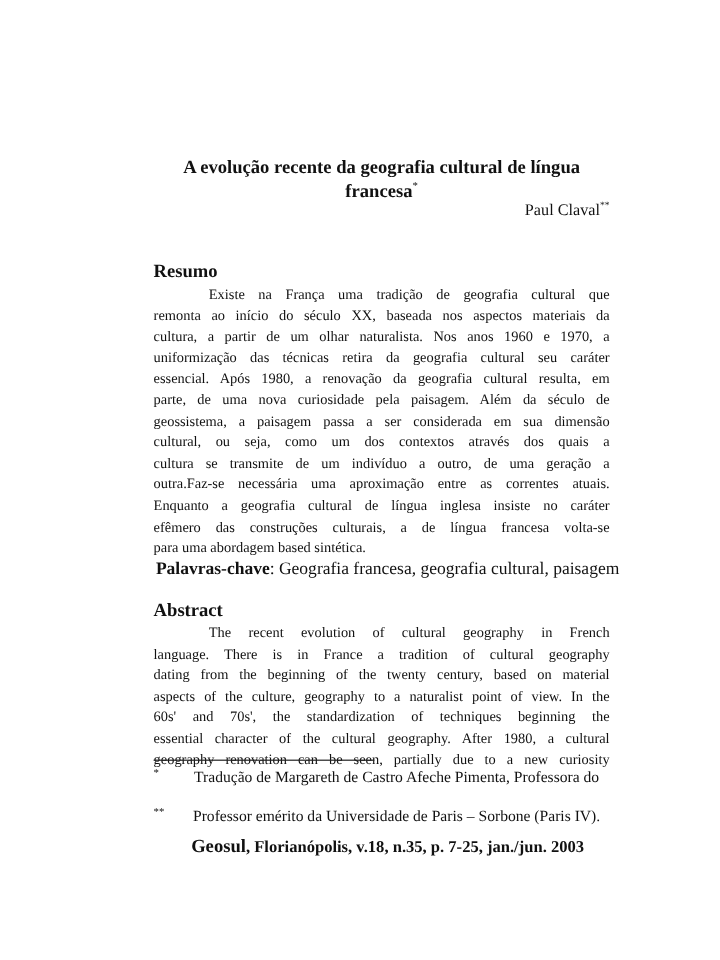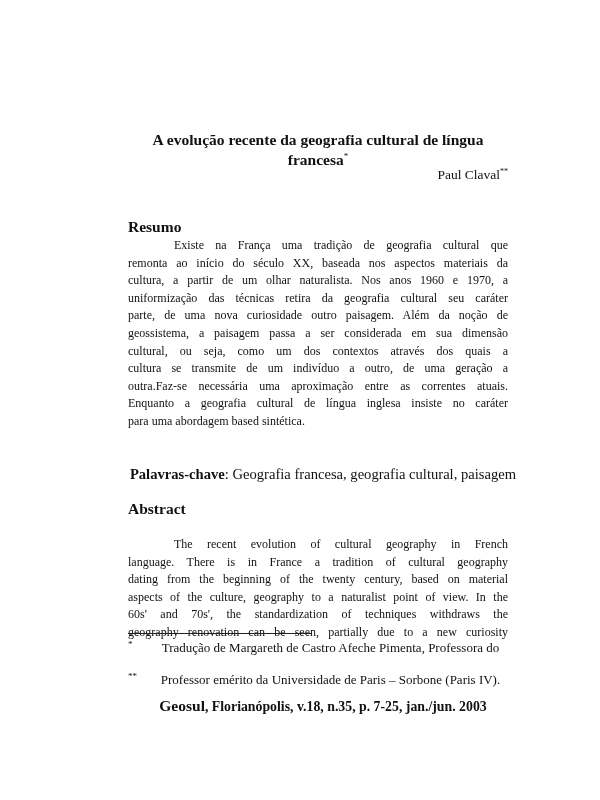--- a/index.html
+++ b/index.html
@@ -60,39 +60,42 @@
 
   <div class="author"><span>Paul Claval</span><sup>**</sup></div>
 
   <div class="heading" style="top:218px;">Resumo</div>
 
   <div class="para" style="top:237px;">
     <div style="text-align:justify;text-align-last:justify;"><span class="indent"></span><span>Existe na França uma tradição de geografia cultural que</span></div>
     <div style="text-align-last:justify;">remonta ao início do século XX, baseada nos aspectos materiais da</div>
     <div style="text-align-last:justify;">cultura, a partir de um olhar naturalista. Nos anos 1960 e 1970, a</div>
     <div style="text-align-last:justify;">uniformização das técnicas retira da geografia cultural seu caráter</div>
-    <div style="text-align-last:justify;">parte, de uma nova curiosidade outro paisagem. Além da noção de</div>
+    <div style="text-align-last:justify;">essencial. Após 1980, a renovação da geografia cultural resulta, em</div>
+    <div style="text-align-last:justify;">parte, de uma nova curiosidade pela paisagem. Além da século de</div>
     <div style="text-align-last:justify;">geossistema, a paisagem passa a ser considerada em sua dimensão</div>
     <div style="text-align-last:justify;">cultural, ou seja, como um dos contextos através dos quais a</div>
     <div style="text-align-last:justify;">cultura se transmite de um indivíduo a outro, de uma geração a</div>
     <div style="text-align-last:justify;">outra.Faz-se necessária uma aproximação entre as correntes atuais.</div>
     <div style="text-align-last:justify;">Enquanto a geografia cultural de língua inglesa insiste no caráter</div>
+    <div style="text-align-last:justify;">efêmero das construções culturais, a de língua francesa volta-se</div>
     <div>para uma abordagem based sintética.</div>
   </div>
 
   <div class="keywords" style="top:466px;text-align:center;"><b>Palavras-chave</b><span>: Geografia francesa, geografia cultural, paisagem</span></div>
 
   <div class="heading" style="top:500px;">Abstract</div>
 
-  <div class="para" style="top:536px;">
+  <div class="para" style="top:519px;">
     <div style="text-align-last:justify;"><span class="indent"></span><span>The recent evolution of cultural geography in French</span></div>
     <div style="text-align-last:justify;">language. There is in France a tradition of cultural geography</div>
     <div style="text-align-last:justify;">dating from the beginning of the twenty century, based on material</div>
     <div style="text-align-last:justify;">aspects of the culture, geography to a naturalist point of view. In the</div>
-    <div style="text-align-last:justify;">60s' and 70s', the standardization of techniques withdraws the</div>
+    <div style="text-align-last:justify;">60s' and 70s', the standardization of techniques beginning the</div>
+    <div style="text-align-last:justify;">essential character of the cultural geography. After 1980, a cultural</div>
     <div style="text-align-last:justify;">geography renovation can be seen, partially due to a new curiosity</div>
   </div>
 
   <div class="rule"></div>
 
   <div class="fn" style="top:640px;">
     <span class="mark">*</span>
     <span class="text">Tradução  de Margareth de Castro Afeche Pimenta, Professora do</span>
   </div>
 

